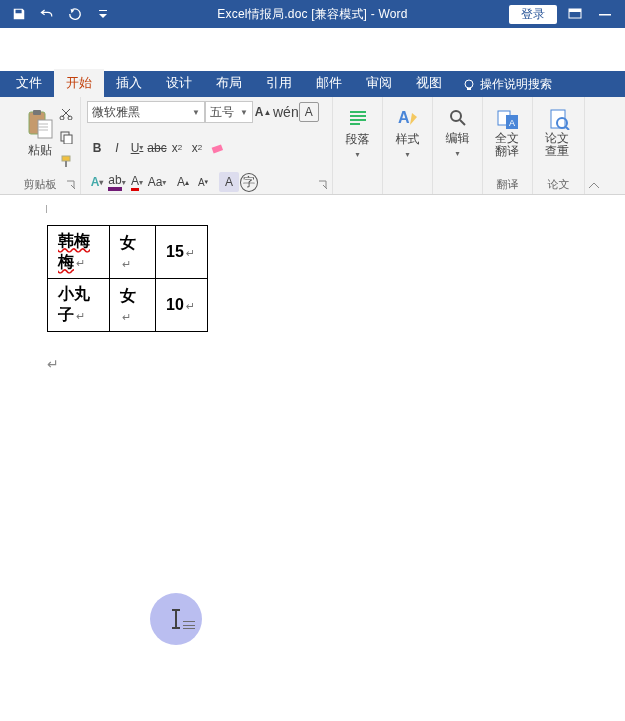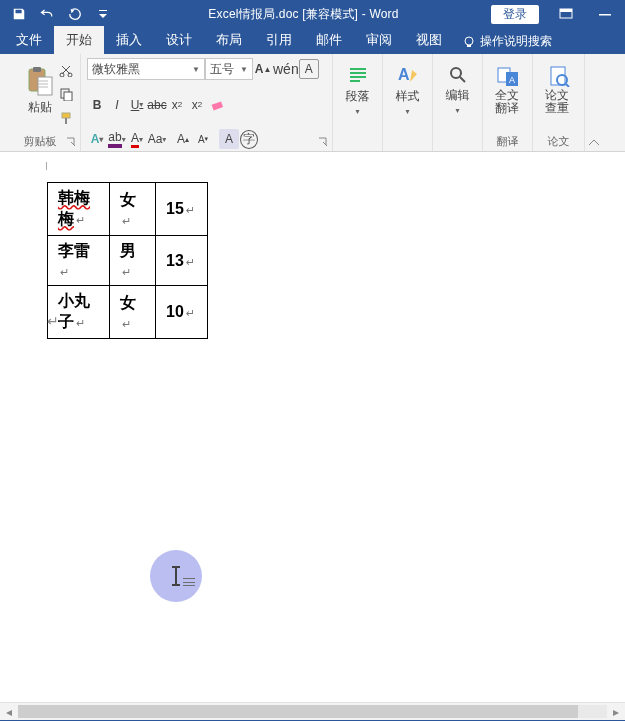--- a/index.html
+++ b/index.html
@@ -3,28 +3,28 @@
 <meta charset="utf-8">
 <style>
   * { margin: 0; padding: 0; box-sizing: border-box; font-family: "Microsoft YaHei", sans-serif; }
   body { width: 625px; height: 721px; background: #fff; overflow: hidden; font-size: 12px; color: #444; }
 
   
   .titlebar { height: 28px; background: #2b579a; display: flex; align-items: center; color: #fff; }
   .qat { display: flex; align-items: center; gap: 2px; padding-left: 6px; }
   .qat-btn { width: 26px; height: 22px; display: flex; align-items: center; justify-content: center; border-radius: 2px; }
   .title-center { flex: 1; text-align: center; font-size: 12px; letter-spacing: .2px; white-space: nowrap; }
-  .title-right { display: flex; align-items: center; gap: 15px; padding-right: 8px; }
+  .title-right { display: flex; align-items: center; gap: 6px; padding-right: 8px; }
   .login-btn { background: #fff; color: #2b579a; padding: 1px 12px; border-radius: 2px; font-size: 12px; }
   .win-btn { width: 24px; height: 22px; display: flex; align-items: center; justify-content: center; }
 
   
-  .tabs { height: 26px; background: #2b579a; display: flex; align-items: flex-end; padding-left: 4px; }
+  .tabs { height: 26px; background: #2b579a; display: flex; align-items: flex-end; padding-left: 4px; margin-top: 43px; }
   .tab { padding: 5px 12px 5px; color: #fff; font-size: 13px; cursor: pointer; }
-  .tab.active { background: #f3f3f3; color: #404040; }
+  .tab.active { background: #f3f3f3; color: #c2410c; }
   .tell-me { display: flex; align-items: center; gap: 4px; color: #fff; font-size: 12px; padding: 4px 8px; }
 
   
   .ribbon { background: #f3f3f3; border-bottom: 1px solid #d4d4d4; display: flex; height: 98px; }
   .group { border-right: 1px solid #e1e1e1; padding: 4px 6px 2px; display: flex; flex-direction: column; justify-content: space-between; position: relative; }
   .group-label { text-align: center; font-size: 11px; color: #666; padding-top: 2px; }
   .grp-row { display: flex; align-items: center; gap: 0; }
   .rbtn { display: flex; align-items: center; justify-content: center; min-width: 20px; height: 20px; border-radius: 2px; cursor: pointer; }
   .big-btn { display: flex; flex-direction: column; align-items: center; justify-content: center; gap: 2px; padding: 4px 6px; border-radius: 2px; cursor: pointer; font-size: 12px; color: #444; min-width: 36px; height: 64px; }
   .font-select { width: 118px; height: 22px; border: 1px solid #c8c8c8; background: #fff; display: flex; align-items: center; padding: 0 4px; font-size: 12px; justify-content: space-between; }
@@ -292,25 +292,20 @@
 <div class="docwrap">
   <div class="left-margin"></div>
   <table class="table">
     <tbody>
         <tr>
       <td class="c1"><span class="squiggle">韩梅梅</span><span class="ret">↵</span></td>
       <td class="c2"><span>女</span><span class="ret">↵</span></td>
       <td class="c3"><span>15</span><span class="ret">↵</span></td>
     </tr>
     <tr>
-      <td class="c1"><span>李雷</span><span class="ret">↵</span></td>
-      <td class="c2"><span>男</span><span class="ret">↵</span></td>
-      <td class="c3"><span>13</span><span class="ret">↵</span></td>
-    </tr>
-    <tr>
       <td class="c1"><span>小丸子</span><span class="ret">↵</span></td>
       <td class="c2"><span>女</span><span class="ret">↵</span></td>
       <td class="c3"><span>10</span><span class="ret">↵</span></td>
     </tr>
   </tbody>
     </table>
   <div class="para-end">↵</div>
 
   <div class="cursor-halo">
     <div class="ibeam">

